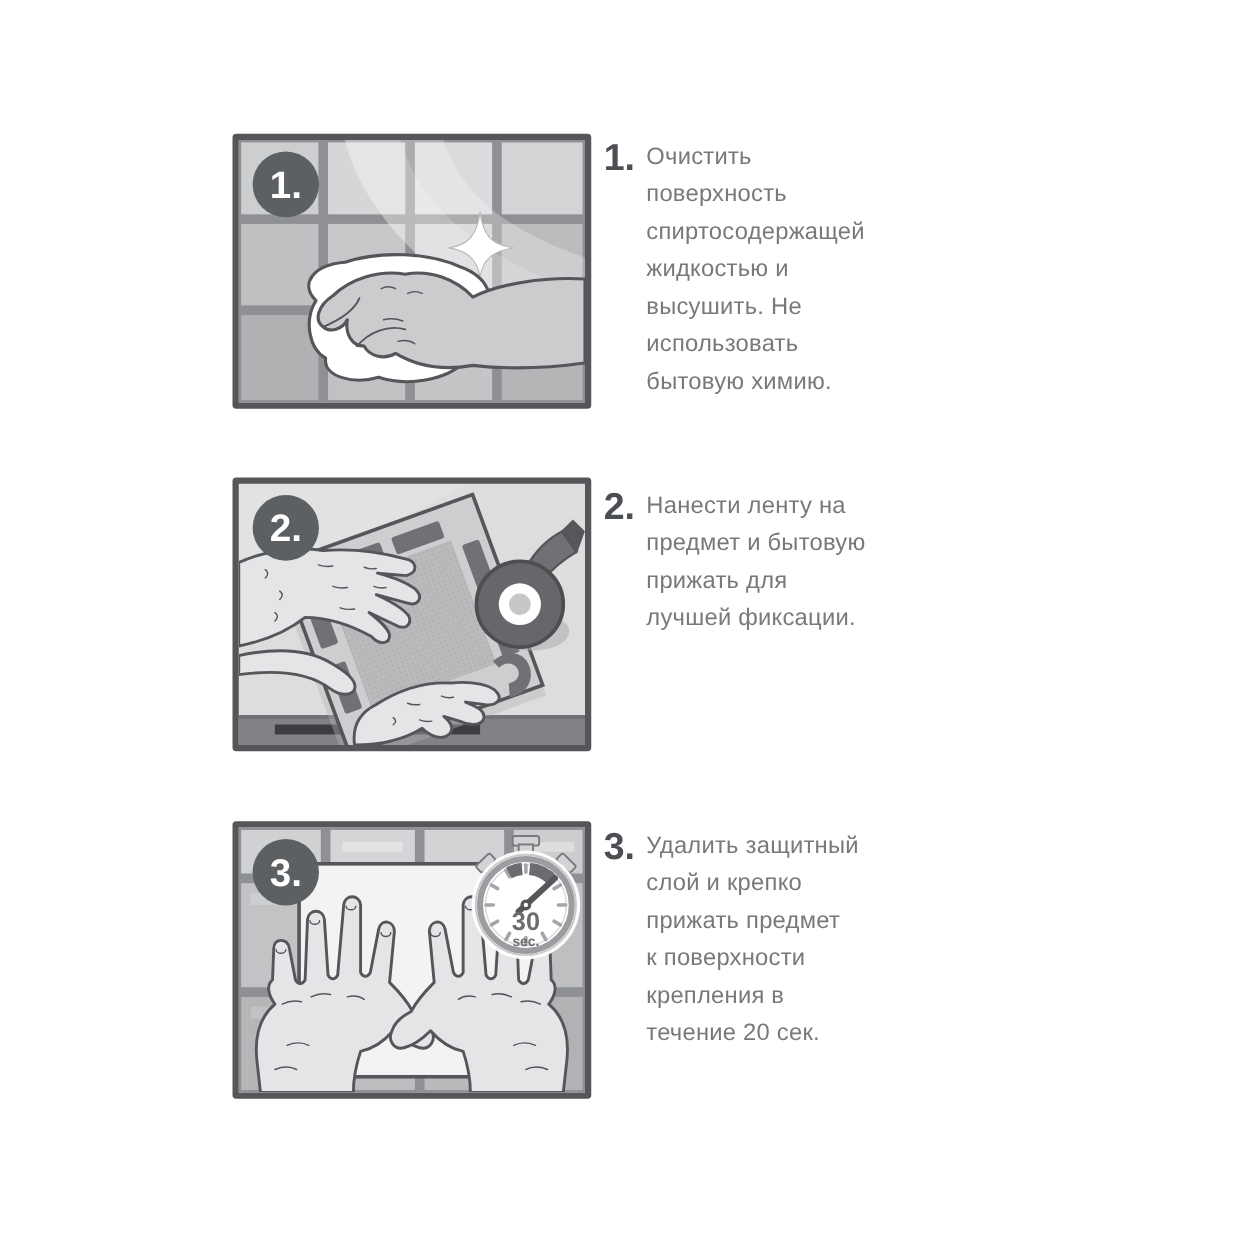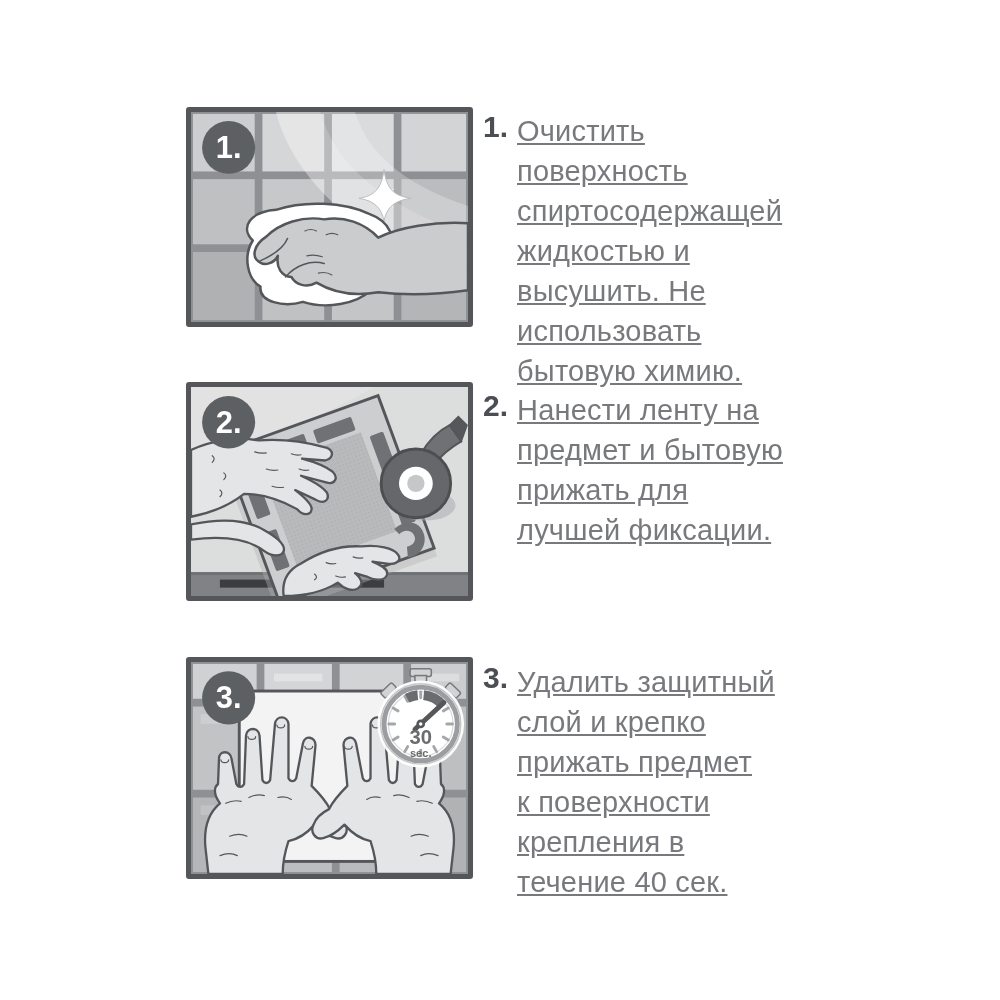--- a/index.html
+++ b/index.html
@@ -13,22 +13,22 @@
   .panel{position:absolute;width:287px;box-sizing:border-box;border:5px solid var(--outline);
          border-radius:3px;background:var(--panel-bg);margin:0;overflow:hidden;}
   .panel svg{display:block;width:100%;height:100%;}
   #panel1{left:186px;top:107px;height:220px;}
   #panel2{left:186px;top:382px;height:219px;}
   #panel3{left:186px;top:657px;height:222px;}
   .step-text{position:absolute;left:483px;display:flex;align-items:flex-start;width:360px;}
   #text1{top:111px;} #text2{top:390px;} #text3{top:662px;}
   .step-num{font-weight:bold;font-size:30px;line-height:31.5px;color:var(--number);
             margin-right:9px;flex:0 0 auto;}
-  .step-body{font-size:29px;line-height:40px;color:var(--body-text);margin:0;
-             white-space:pre-line;letter-spacing:0.2px;text-decoration:underline;}
+  .step-body{font-size:19px;line-height:30px;color:var(--body-text);margin:0;
+             white-space:pre-line;letter-spacing:0.2px;}
   
   svg text{font-family:"Liberation Sans",sans-serif;}
   .badge-c{fill:var(--badge);}
   .badge-t{fill:#fff;font-weight:bold;font-size:32px;text-anchor:middle;}
   .whitef{fill:#fff;stroke:var(--outline);stroke-width:2.6;stroke-linejoin:round;}
   .skin{fill:var(--skin);stroke:var(--outline);stroke-width:2.6;stroke-linejoin:round;}
   .skin2{fill:var(--skin-light);stroke:var(--outline);stroke-width:2.4;stroke-linejoin:round;}
   .ln{fill:none;stroke:var(--outline);stroke-width:1.6;stroke-linecap:round;}
   .crease{fill:none;stroke:var(--outline);stroke-width:1.2;stroke-linecap:round;}
   .spark{fill:#fff;stroke:#b9babc;stroke-width:1;}
@@ -286,17 +286,17 @@
         </g>
       </svg>
     </figure>
     <div id="text3" class="step-text">
       <span class="step-num">3.</span>
       <p class="step-body">Удалить защитный
 слой и крепко
 прижать предмет
 к поверхности
 крепления в
-течение 40 сек.</p>
+течение 20 сек.</p>
     </div>
   </section>
 
 </div>
 
 </body></html>

